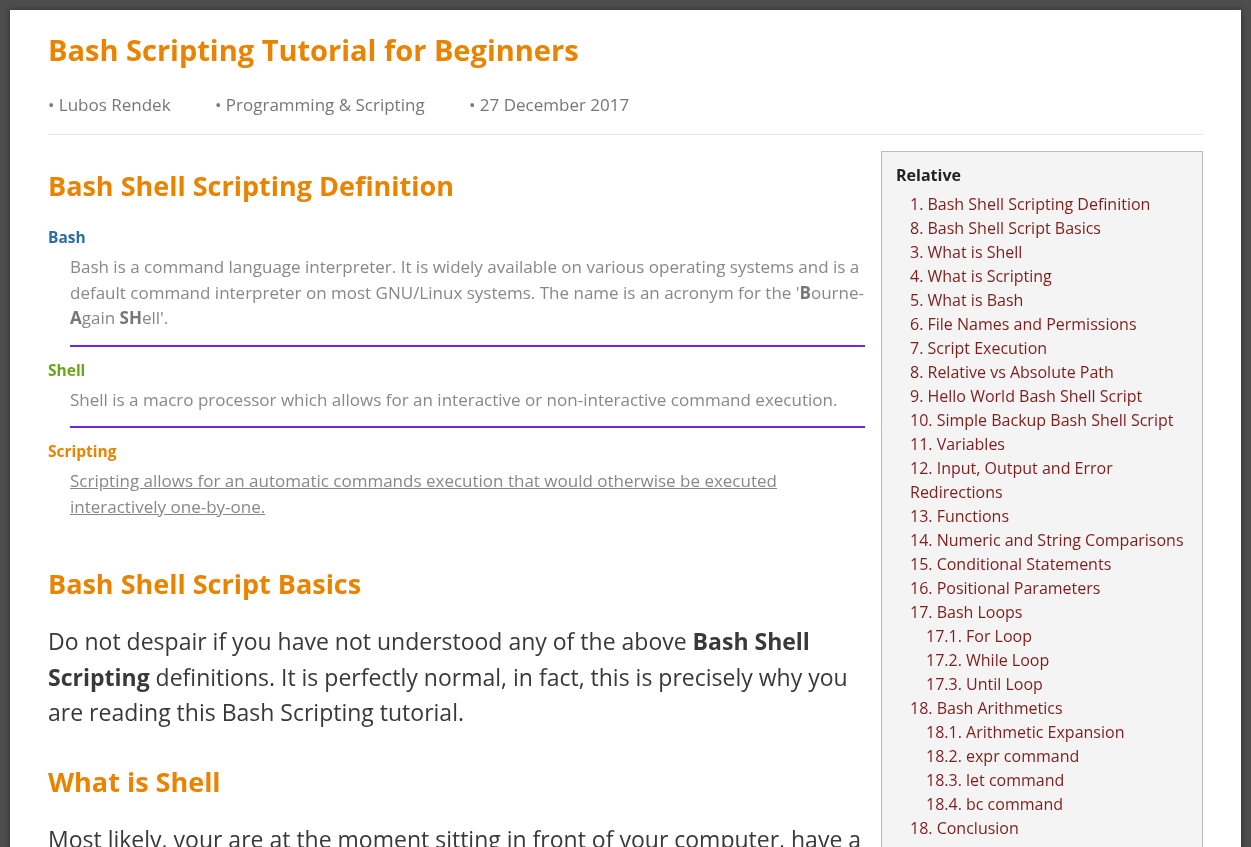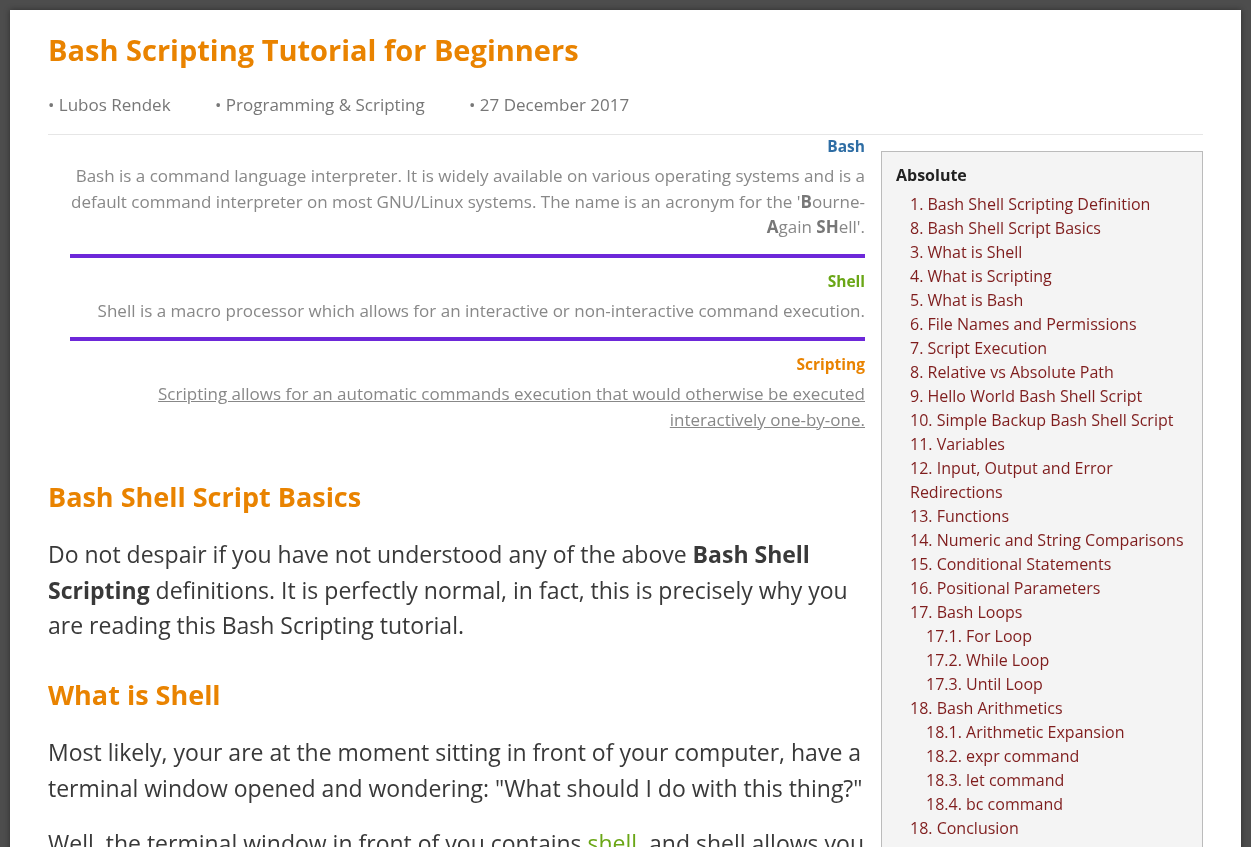--- a/index.html
+++ b/index.html
@@ -46,38 +46,37 @@
     padding-right: 16px;
   }
   h2.section {
     font-size: 27px;
     font-weight: 700;
     color: #e98300;
     margin: 32px 0 22px 0;
   }
   dl.defs {
     margin: 0;
-    text-align: right;
   }
   dl.defs dt {
     font-weight: 700;
     font-size: 15.5px;
     margin: 0;
     padding: 0;
   }
   dl.defs dt.c-blue  { color: #2e6da4; }
   dl.defs dt.c-green { color: #6aa616; }
   dl.defs dt.c-orange{ color: #e98300; }
   dl.defs dd {
     margin: 6px 0 0 22px;
     color: #888;
     font-size: 17px;
     line-height: 1.5;
     padding-bottom: 14px;
-    border-bottom: 4px solid #6d28d9;
+    border-bottom: 2px solid #6d28d9;
   }
   dl.defs dd:last-of-type {
     border-bottom: none;
     text-decoration: underline;
   }
   dl.defs dt:not(:first-of-type) {
     margin-top: 12px;
   }
   dl.defs dd b { color: #777; }
   p.body {
@@ -129,20 +128,21 @@
     <span>• <span>Programming &amp; Scripting</span></span>
     <span>• <span>27 December 2017</span></span>
   </div>
 
   <hr class="rule">
 
   <div class="main-flex">
 
     <div class="article">
 
+      <h2 class="section">Bash Shell Scripting Definition</h2>
 
       <dl class="defs">
         <dt class="c-blue">Bash</dt>
         <dd>
           <span>Bash is a command language interpreter. It is widely available on various operating systems and is a default command interpreter on most GNU/Linux systems. The name is an acronym for the '</span><b>B</b><span>ourne-</span><b>A</b><span>gain </span><b>SH</b><span>ell'.</span>
         </dd>
 
         <dt class="c-green">Shell</dt>
         <dd>Shell is a macro processor which allows for an interactive or non-interactive command execution.</dd>
 
@@ -160,21 +160,21 @@
 
       <p class="body">Most likely, your are at the moment sitting in front of your computer, have a terminal window opened and wondering: "What should I do with this thing?"</p>
 
       <p class="body">
         <span>Well, the terminal window in front of you contains </span><a href="#" class="inline-link">shell</a><span>, and shell allows you by use of commands to interact with your computer, hence retrieve or store data, process information and various other simple or even extremely complex tasks.</span>
       </p>
 
     </div>
 
     <div class="toc">
-      <div class="toc-title">Absolute</div>
+      <div class="toc-title">Relative</div>
       <div id="toc-list">
           <a href="#" class="">1. Bash Shell Scripting Definition</a>
           <a href="#" class="">8. Bash Shell Script Basics</a>
           <a href="#" class="">3. What is Shell</a>
           <a href="#" class="">4. What is Scripting</a>
           <a href="#" class="">5. What is Bash</a>
           <a href="#" class="">6. File Names and Permissions</a>
           <a href="#" class="">7. Script Execution</a>
           <a href="#" class="">8. Relative vs Absolute Path</a>
           <a href="#" class="">9. Hello World Bash Shell Script</a>

